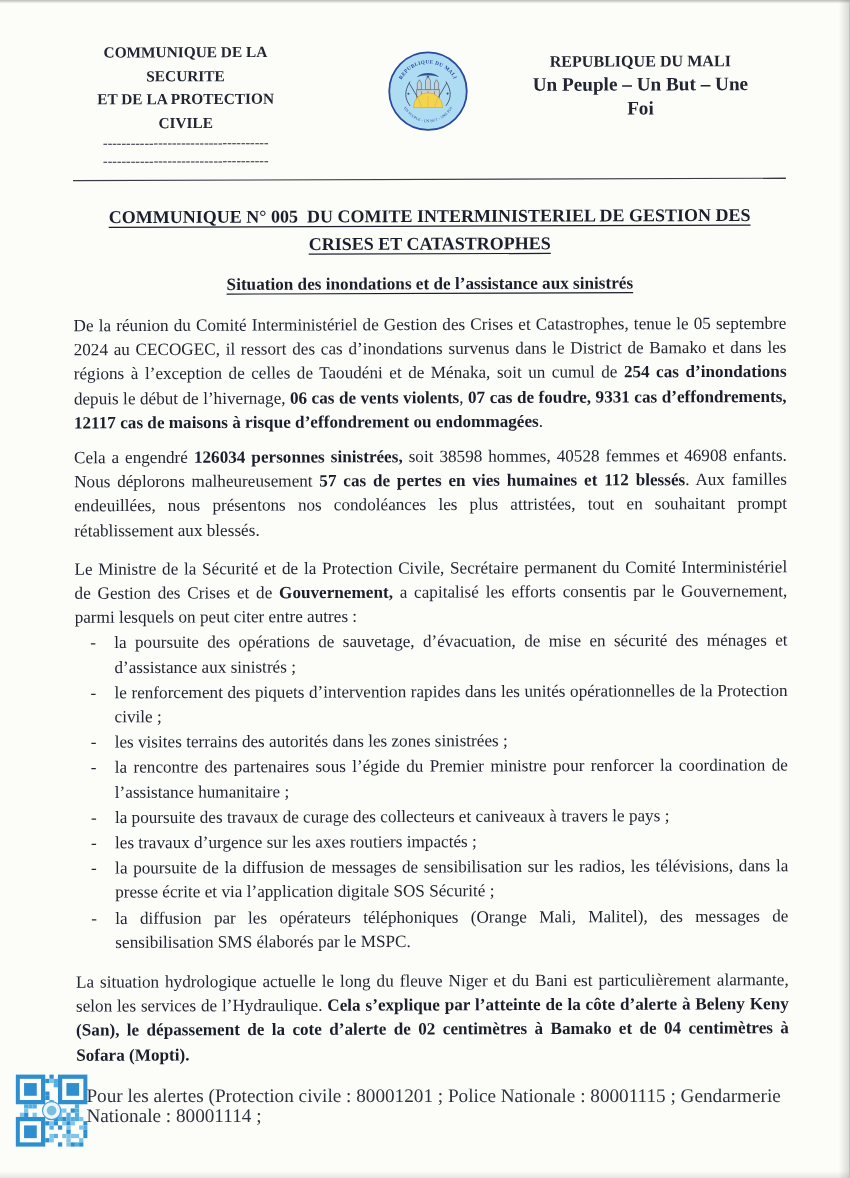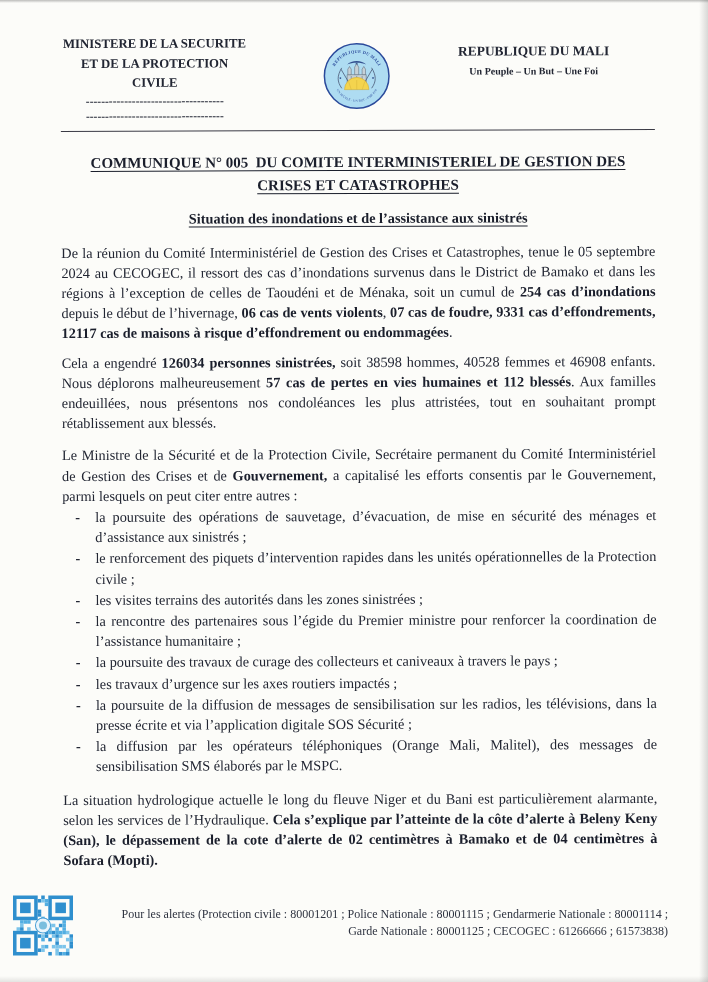--- a/index.html
+++ b/index.html
@@ -19,21 +19,21 @@
   .content{position:absolute;left:62px;right:52px;top:34px;transform:rotate(-0.2deg);}
 
   
   .h-row{display:flex;align-items:flex-start;}
   .h-left{width:188px;font-weight:700;font-size:12.8px;line-height:19.5px;text-align:center;}
   .h-left .dashes{font-size:11.5px;line-height:15px;letter-spacing:0;white-space:nowrap;overflow:hidden;}
   .h-left .centre-line{text-align:left;}
   .h-logo{margin-left:74px;width:68px;flex:0 0 auto;margin-top:8px;}
   .h-right{margin-left:auto;margin-right:26px;width:190px;text-align:center;
     font-weight:700;font-size:13.4px;line-height:20px;padding-top:8px;}
-  .h-right .motto{font-size:10px;}
+  .h-right .motto{font-size:16px;}
 
   .rule{border:none;border-top:1.7px solid #3a3a45;margin:7px 0 0 0;}
 
   
   .doc-title{margin:20px auto 0 auto;max-width:590px;text-align:center;
     font-weight:700;font-size:15px;line-height:23px;color:#1b1f2c;
     text-decoration:underline;text-underline-offset:3px;}
   .doc-subtitle{margin:13px auto 0 auto;text-align:center;font-weight:700;
     font-size:14.3px;color:#1b1f2c;text-decoration:underline;text-underline-offset:3px;}
 
@@ -42,33 +42,33 @@
   .body-text p{margin:0;}
   .p2{margin-top:9px !important;}
   .p3{margin-top:12px !important;}
   .p4{margin-top:13px !important;}
   .b{font-weight:700;color:#1b1f2c;}
   ul.actions{margin:1px 0 0 0;padding:0 0 0 33px;list-style:none;}
   ul.actions li{position:relative;margin:1px 0;text-align:justify;}
   ul.actions li::before{content:"-";position:absolute;left:-20px;top:0;}
 
   
-  .footer{position:absolute;left:72px;right:40px;top:906px;text-align:right;
-    font-size:12px;line-height:16.5px;color:#2e3340;}
+  .footer{position:absolute;left:72px;right:40px;top:906px;text-align:left;
+    font-size:16px;line-height:16.5px;color:#2e3340;}
   .qr{position:absolute;left:13px;top:894px;width:60px;height:63px;}
 </style>
 </head>
 <body>
 
 <div class="page">
   <div class="content">
 
     <div class="h-row">
       <div class="h-left">
-        <div>MINISTERE DE LA SECURITE</div>
+        <div>COMMUNIQUE DE LA SECURITE</div>
         <div>ET DE LA PROTECTION CIVILE</div>
         <div class="dashes">------------------------------------</div>
         <div class="dashes">------------------------------------</div>
       </div>
 
       <div class="h-logo">
         <svg viewBox="0 0 100 100" width="68" height="68" aria-hidden="true">
           <circle cx="50" cy="50" r="47.5" fill="#aedcf2" stroke="#2b4a9b" stroke-width="2.2"></circle>
           <path id="arcTop" d="M 14,52 A 36 36 0 0 1 86,52" fill="none"></path>
           <path id="arcBot" d="M 16,54 A 34 34 0 0 0 84,54" fill="none"></path>
@@ -134,21 +134,20 @@
         <li>les travaux d’urgence sur les axes routiers impactés ;</li>
         <li>la poursuite de la diffusion de messages de sensibilisation sur les radios, les télévisions, dans la presse écrite et via l’application digitale SOS Sécurité ;</li>
         <li>la diffusion par les opérateurs téléphoniques (Orange Mali, Malitel), des messages de sensibilisation SMS élaborés par le MSPC.</li>
       </ul>
       <p class="p4"><span>La situation hydrologique actuelle le long du fleuve Niger et du Bani est particulièrement alarmante, selon les services de l’Hydraulique. </span><span class="b">Cela s’explique par l’atteinte de la côte d’alerte à Beleny Keny (San), le dépassement de la cote d’alerte de 02 centimètres à Bamako et de 04 centimètres à Sofara (Mopti).</span></p>
     </div>
   </div>
 
   <div class="footer">
     <div>Pour les alertes (Protection civile : 80001201 ; Police Nationale : 80001115 ; Gendarmerie Nationale : 80001114 ;</div>
-    <div>Garde Nationale : 80001125 ; CECOGEC : 61266666 ; 61573838)</div>
   </div>
 
   <svg class="qr" id="qr" viewBox="0 0 59.5 59.5" aria-hidden="true">
       <rect x="28.0" y="0.0" width="3.5" height="3.5" fill="#2f8fce"></rect>
       <rect x="24.5" y="3.5" width="3.5" height="3.5" fill="#2f8fce"></rect>
       <rect x="28.0" y="3.5" width="3.5" height="3.5" fill="#7cc4ea"></rect>
       <rect x="31.5" y="3.5" width="3.5" height="3.5" fill="#52aee2"></rect>
       <rect x="31.5" y="7.0" width="3.5" height="3.5" fill="#52aee2"></rect>
       <rect x="24.5" y="14.0" width="3.5" height="3.5" fill="#2f8fce"></rect>
       <rect x="24.5" y="17.5" width="3.5" height="3.5" fill="#2f8fce"></rect>

